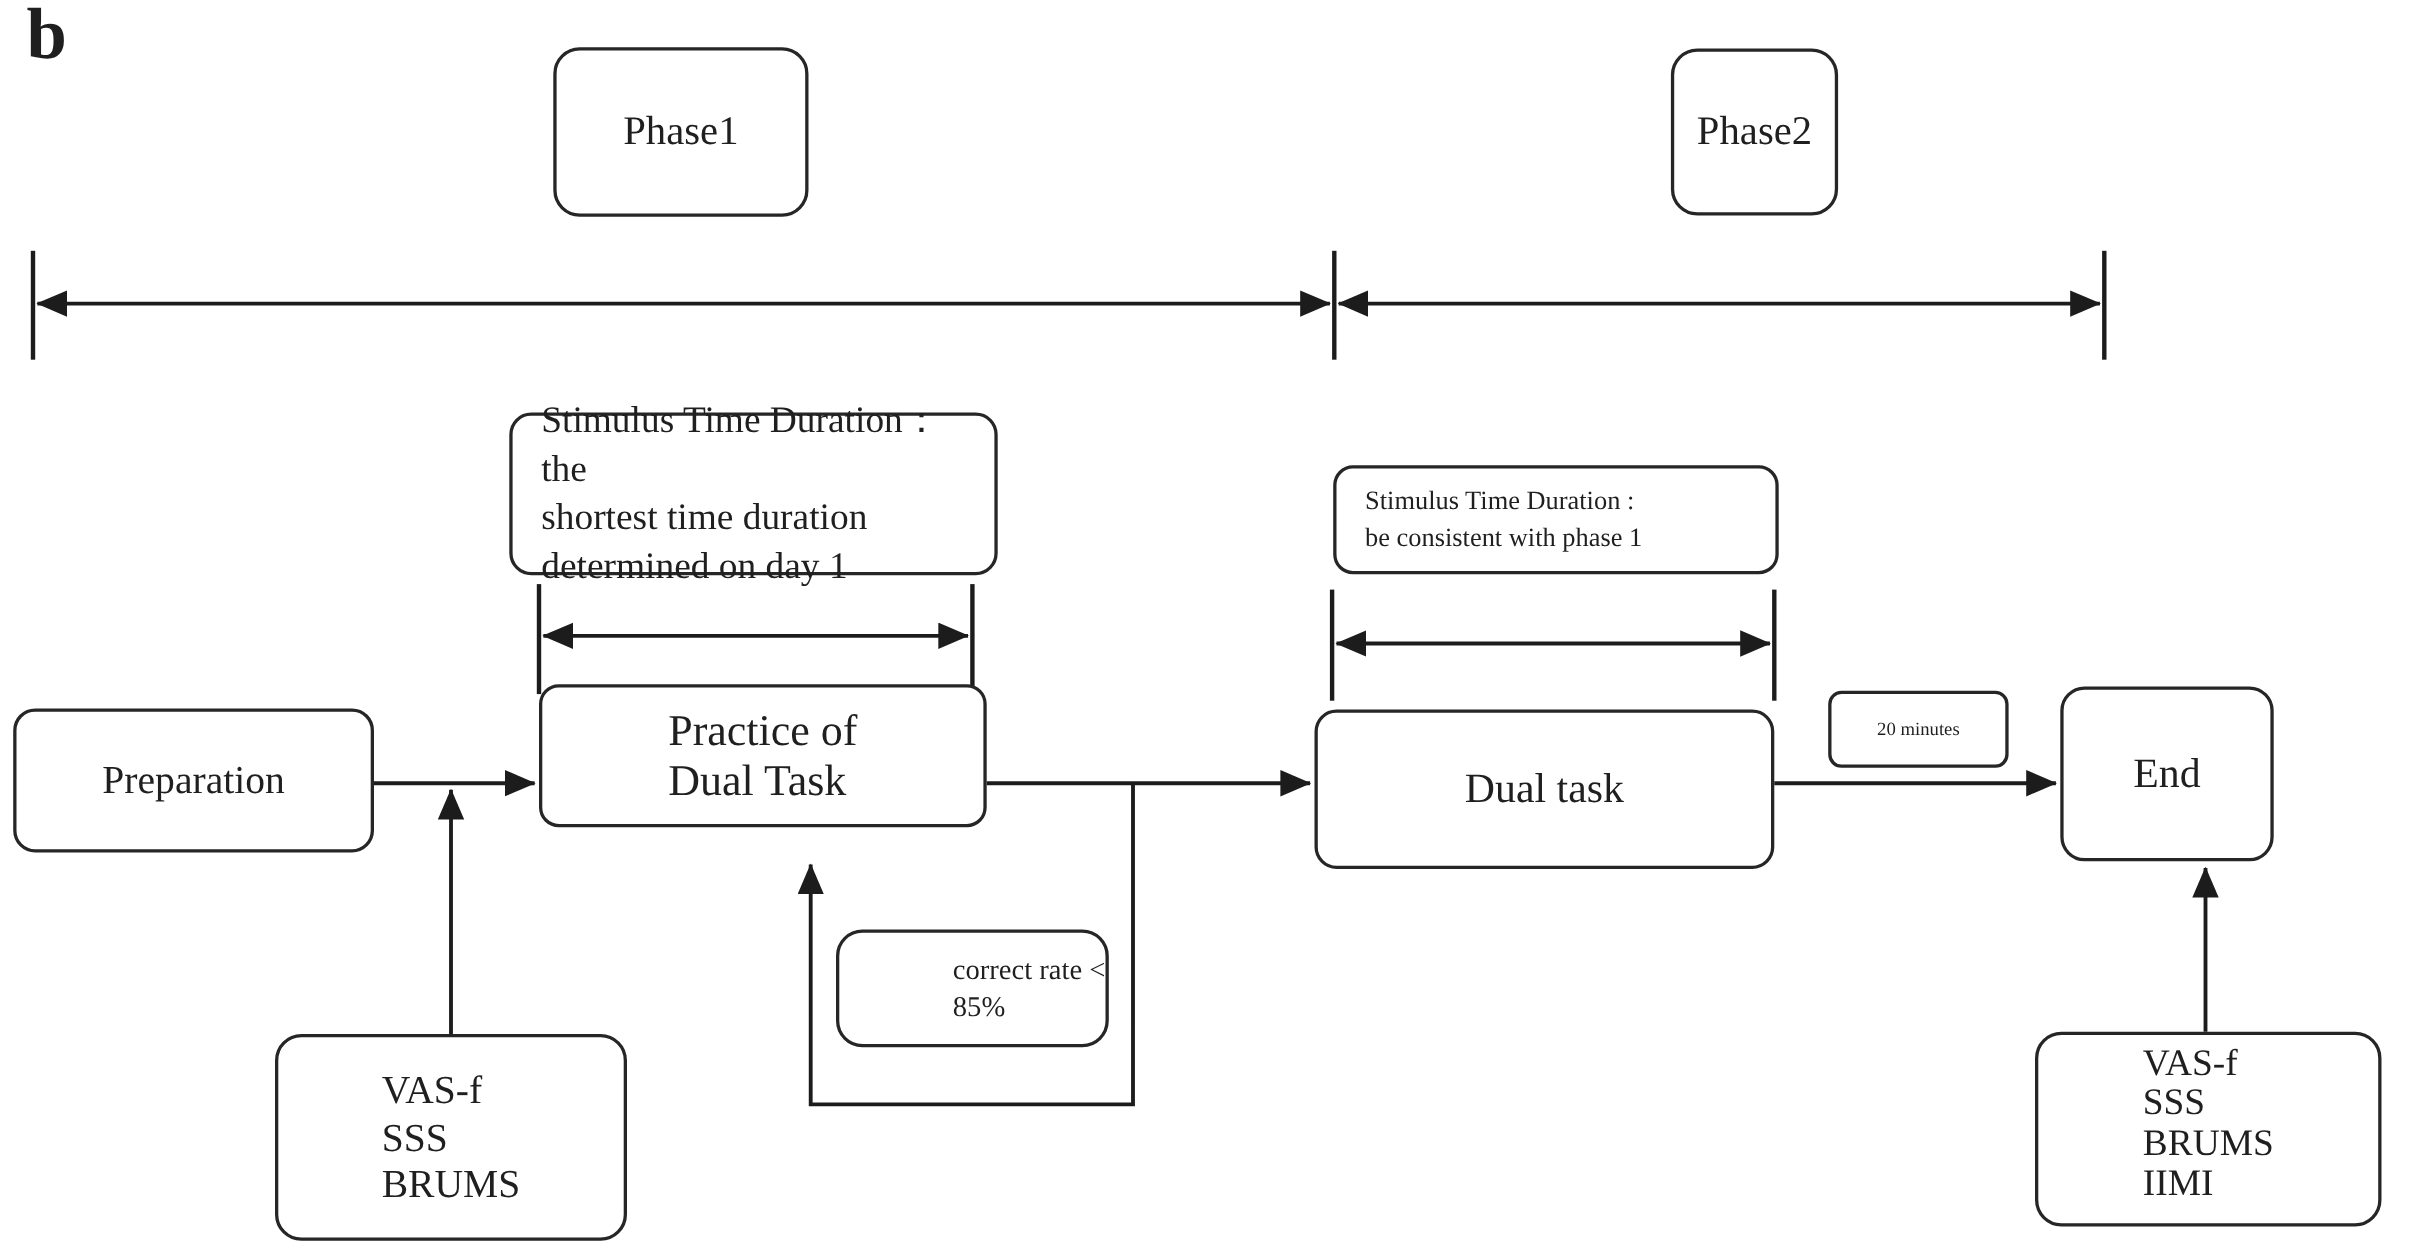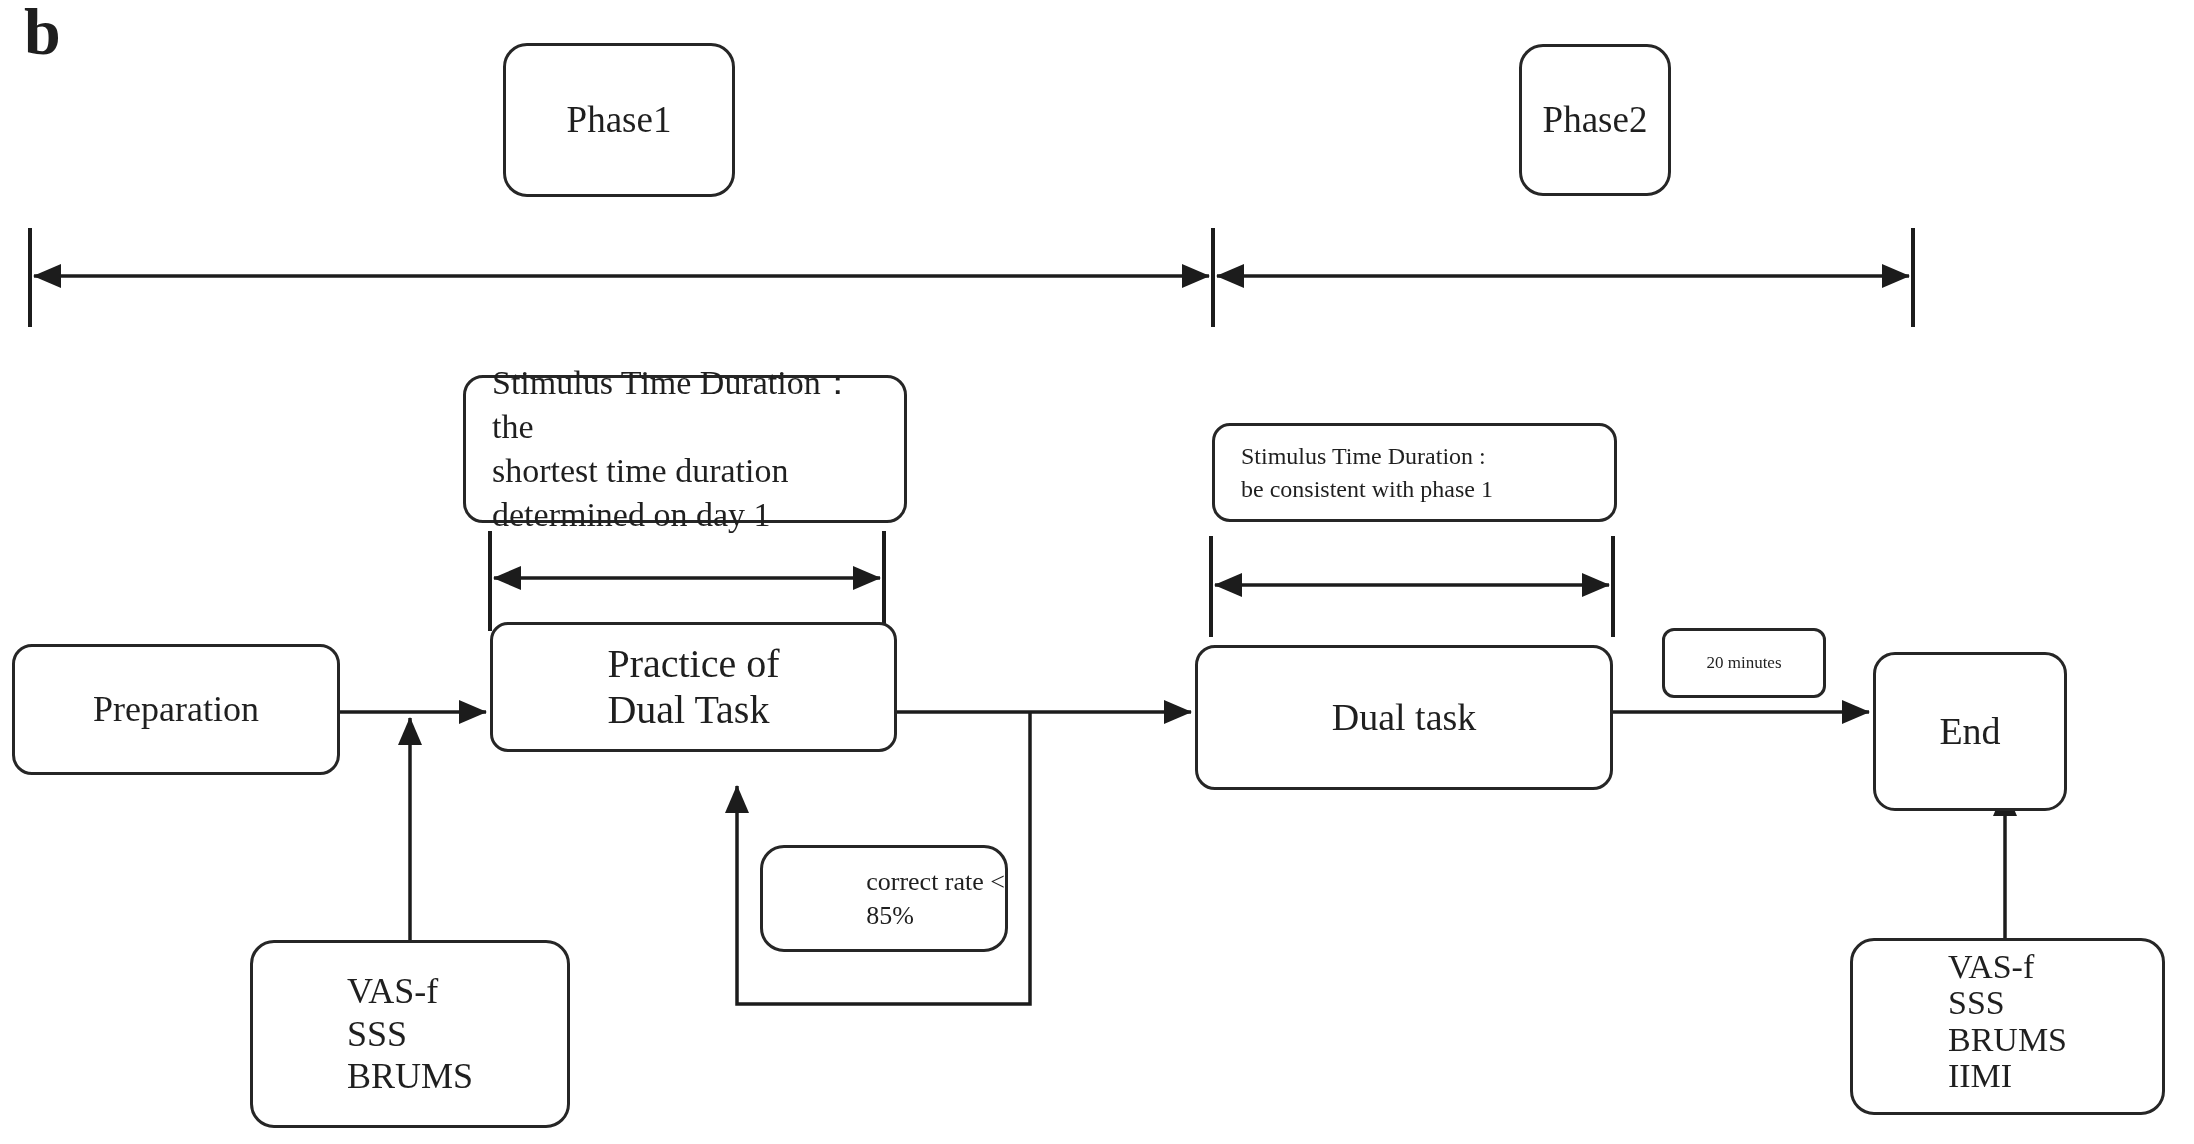--- a/index.html
+++ b/index.html
@@ -39,21 +39,21 @@
              font-size:34px;justify-content:flex-start;text-align:left;
              padding-left:26px;line-height:1.3;}
   .stim2-box{left:1212px;top:423px;width:405px;height:99px;border-radius:18px;
              font-size:24px;justify-content:flex-start;text-align:left;
              padding-left:26px;line-height:1.35;}
   .preparation-box{left:12px;top:644px;width:328px;height:131px;border-radius:20px;font-size:36px;font-family:Liberation Serif, serif;}
   .practice-box{left:490px;top:622px;width:407px;height:130px;border-radius:18px;font-size:40px;line-height:1.15;}
   .rate-high-box{left:898px;top:630px;width:290px;height:68px;border-radius:14px;font-size:26px;}
   .dual-box{left:1195px;top:645px;width:418px;height:145px;border-radius:20px;font-size:38px;}
   .minutes-box{left:1643px;top:628px;width:164px;height:70px;border-radius:12px;font-size:17px;margin-left:19px;}
-  .end-box{left:1873px;top:652px;width:194px;height:159px;border-radius:22px;font-size:38px;}
+  .end-box{left:1873px;top:624px;width:194px;height:159px;border-radius:22px;font-size:38px;}
   .rate-low-box{left:760px;top:845px;width:248px;height:107px;border-radius:24px;
                 font-size:26px;justify-content:flex-end;text-align:left;
                 padding-left:26px;line-height:1.3;}
   .vas-left-box{left:250px;top:940px;width:320px;height:188px;border-radius:24px;font-size:36px;line-height:1.18;}
   .vas-right-box{left:1850px;top:938px;width:315px;height:177px;border-radius:24px;
                  font-size:34px;line-height:1.06;padding-bottom:10px;}
 </style>
 </head>
 <body>
 

